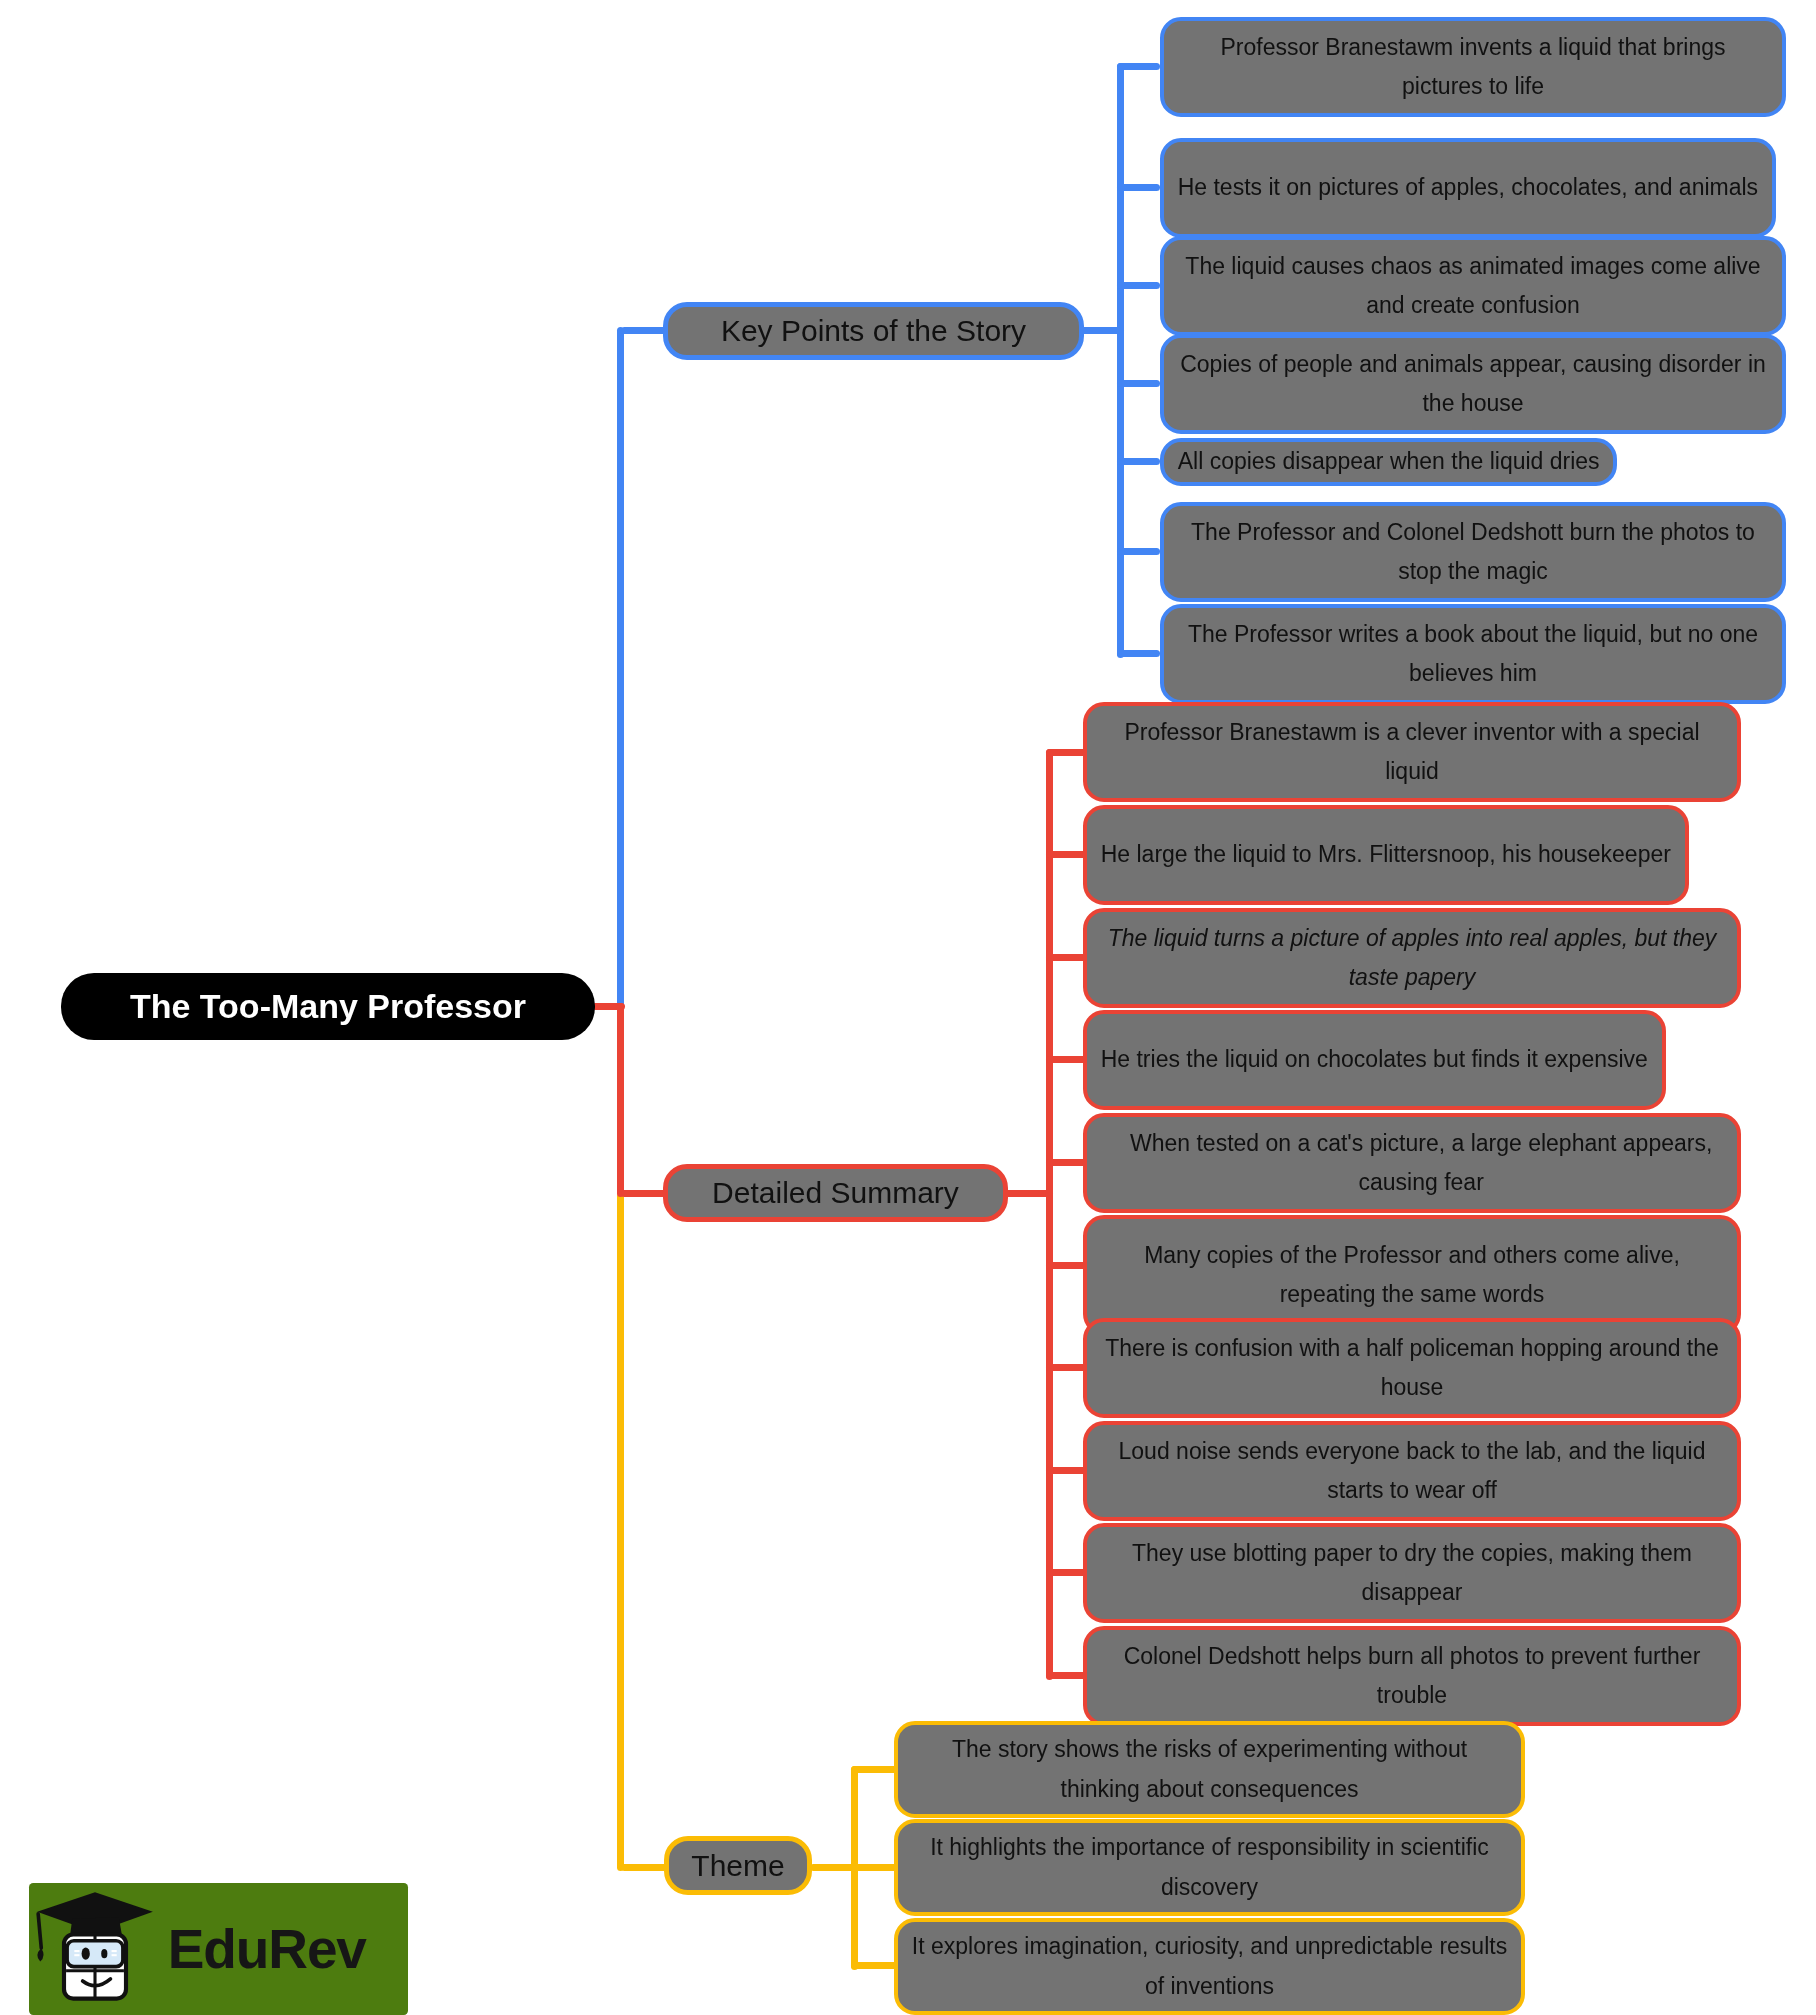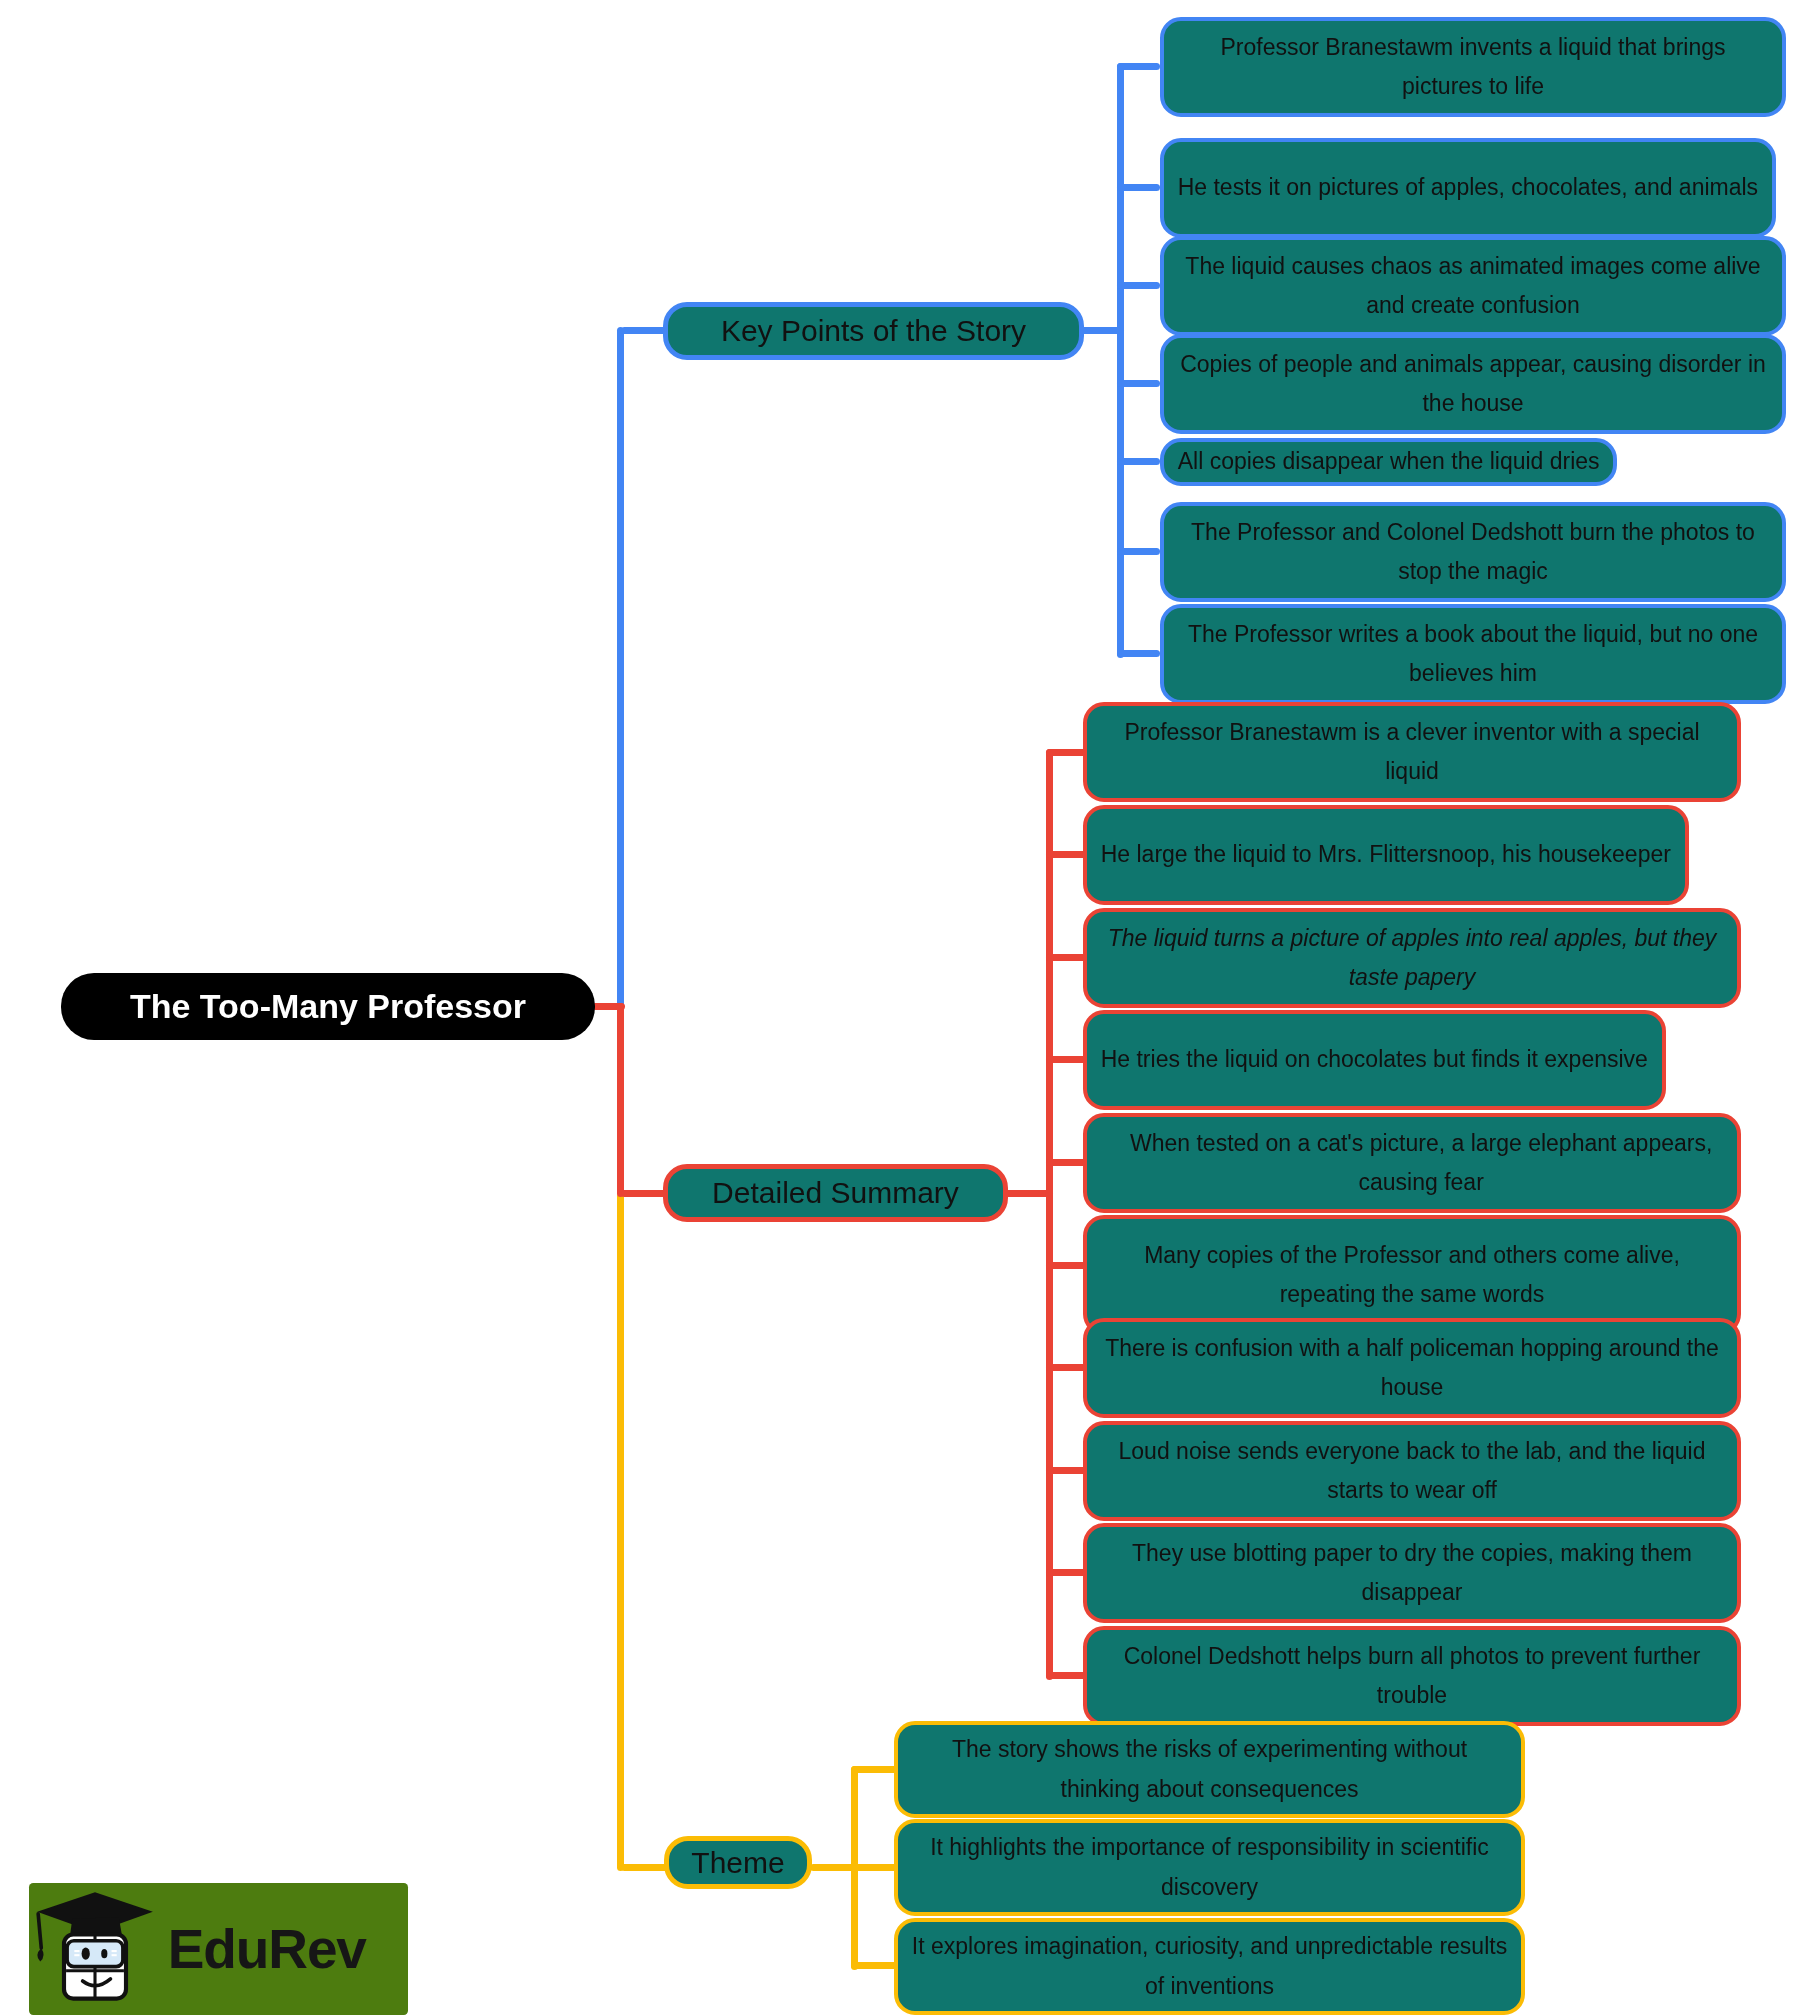--- a/index.html
+++ b/index.html
@@ -15,21 +15,21 @@
   .h{height:7.4px;border-radius:3.7px;}
   .v{width:7.4px;border-radius:3.7px;}
   .c-b{background:#4285F4;}
   .c-r{background:#EA4335;}
   .c-y{background:#FBBC05;}
 
   
   .node{
     position:absolute;
     box-sizing:border-box;
-    background:#0f766e;
+    background:#737373;
     display:flex;align-items:center;justify-content:center;
     text-align:center;
   }
   .child{
     font-size:23px;
     line-height:1.7;
     border:4.7px solid #000;
     border-radius:21px;
     padding:3.2px 13.7px;
   }
@@ -102,21 +102,21 @@
 <div class="ln h c-r" style="left:1046px;top:1262px;width:41px;"></div>
 <div class="ln h c-r" style="left:1046px;top:1364px;width:41px;"></div>
 <div class="ln h c-r" style="left:1046px;top:1467px;width:41px;"></div>
 <div class="ln h c-r" style="left:1046px;top:1569px;width:41px;"></div>
 <div class="ln h c-r" style="left:1046px;top:1672px;width:41px;"></div>
 
 <div class="node root" style="left:61px;top:973px;width:534px;height:67px;">The Too-Many Professor</div>
 
 <div class="node label lbl-b" style="left:663px;top:302px;width:421px;height:58px;">Key Points of the Story</div>
 <div class="node label lbl-r" style="left:663px;top:1164px;width:345px;height:58px;">Detailed Summary</div>
-<div class="node label lbl-y" style="left:664px;top:1836px;width:148px;height:53px;">Theme</div>
+<div class="node label lbl-y" style="left:664px;top:1836px;width:148px;height:59px;">Theme</div>
 
 <div class="node child b-child" style="top:17px;height:100px;">Professor Branestawm invents a liquid that brings pictures to life</div>
 <div class="node child b-child" style="top:138px;height:100px;">He tests it on pictures of apples, chocolates, and animals</div>
 <div class="node child b-child" style="top:236px;height:100px;">The liquid causes chaos as animated images come alive and create confusion</div>
 <div class="node child b-child" style="top:334px;height:100px;">Copies of people and animals appear, causing disorder in the house</div>
 <div class="node child b-child" style="top:438px;height:48px;">All copies disappear when the liquid dries</div>
 <div class="node child b-child" style="top:502px;height:100px;">The Professor and Colonel Dedshott burn the photos to stop the magic</div>
 <div class="node child b-child" style="top:604px;height:100px;">The Professor writes a book about the liquid, but no one believes him</div>
 
 <div class="node child r-child" style="top:702px;height:100px;">Professor Branestawm is a clever inventor with a special liquid</div>

